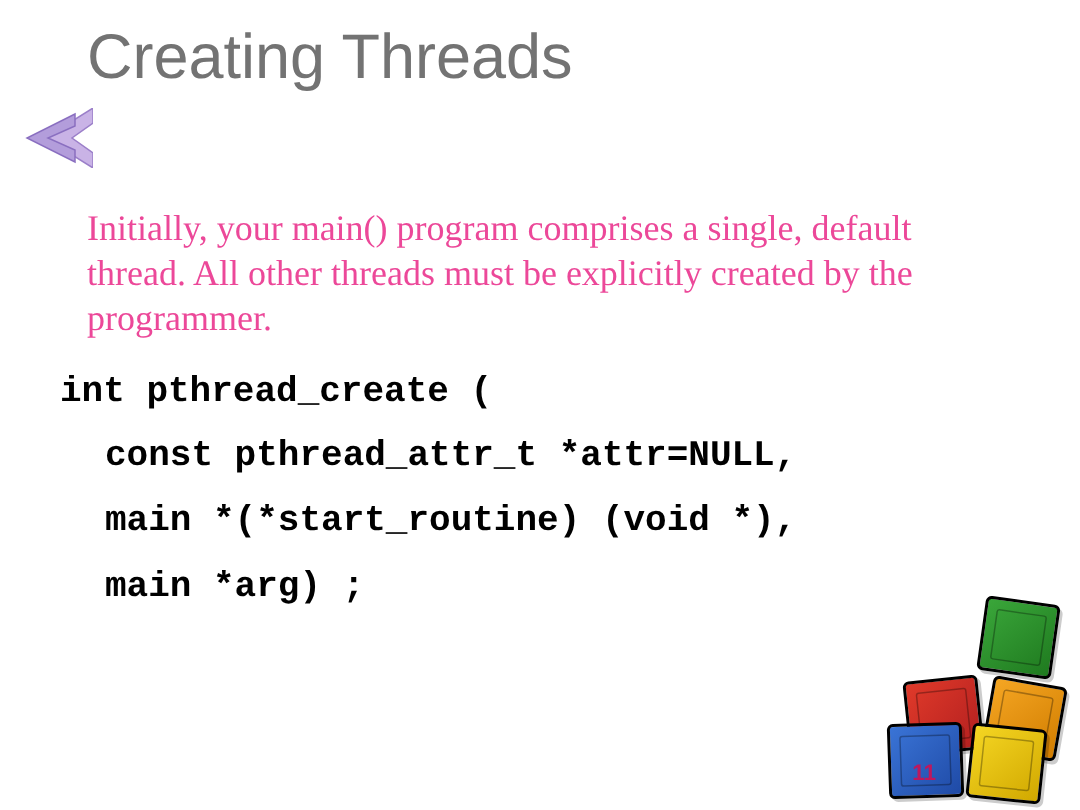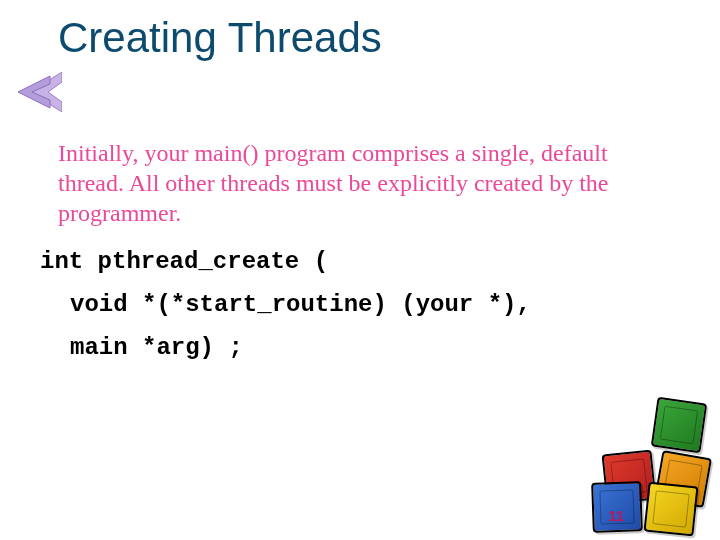--- a/index.html
+++ b/index.html
@@ -9,21 +9,21 @@
     background: #ffffff;
     font-family: Arial, sans-serif;
     position: relative;
     overflow: hidden;
   }
   .title {
     position: absolute;
     top: 14px;
     left: 58px;
     font-size: 42px;
-    color: #0c4a6e;
+    color: #737373;
     font-weight: normal;
   }
   .arrow-deco {
     position: absolute;
     top: 72px;
     left: 0;
     width: 62px;
     height: 40px;
   }
   .arrow-deco svg { width: 100%; height: 100%; }
@@ -96,21 +96,22 @@
   <svg viewBox="0 0 62 40">
     <polygon points="62,0 30,20 62,40 62,30 48,20 62,10" fill="#c9b3e6" stroke="#9b7fc9" stroke-width="1"></polygon>
     <polygon points="50,4 18,20 50,36 50,28 32,20 50,12" fill="#b39ddb" stroke="#8a6fc0" stroke-width="1"></polygon>
   </svg>
 </div>
 
 <div class="body-text">Initially, your main() program comprises a single, default thread. All other threads must be explicitly created by the programmer.</div>
 
 <div class="code-block">
   <div class="code-line">int pthread_create (</div>
-  <div class="code-line indent">void *(*start_routine) (your *),</div>
+  <div class="code-line indent">const pthread_attr_t *attr=NULL,</div>
+  <div class="code-line indent">main *(*start_routine) (void *),</div>
   <div class="code-line indent">main *arg) ;</div>
 </div>
 
 <div class="blocks-deco">
   <div class="cube green"></div>
   <div class="cube red"></div>
   <div class="cube orange"></div>
   <div class="cube blue"></div>
   <div class="cube yellow"></div>
 </div>

